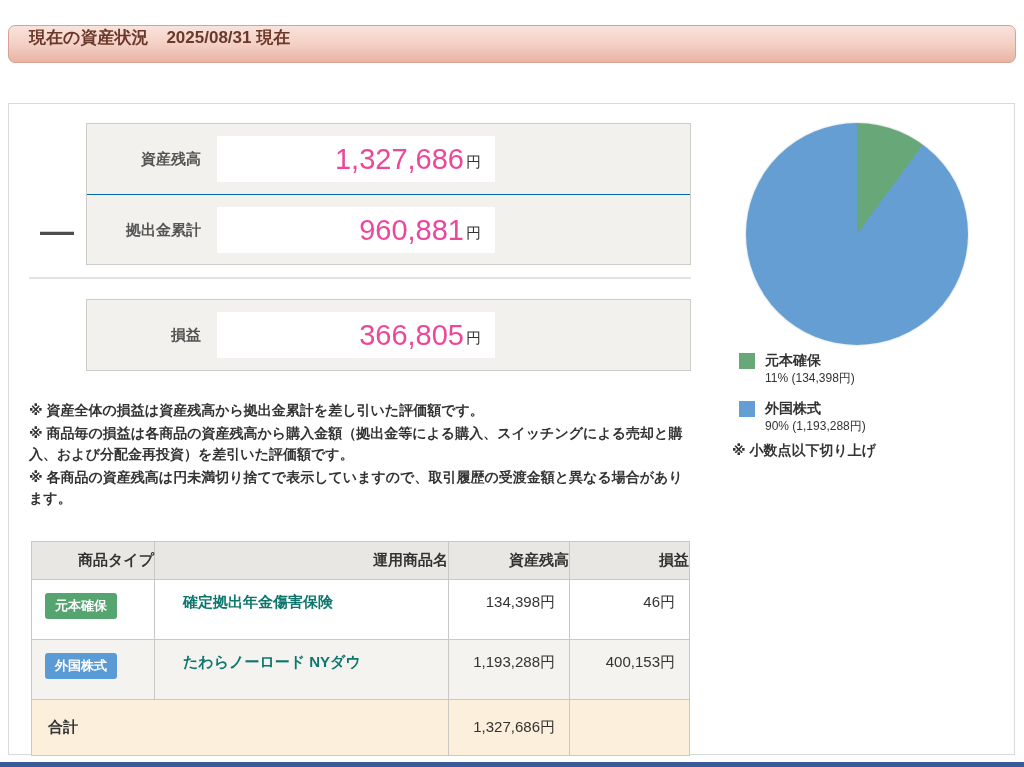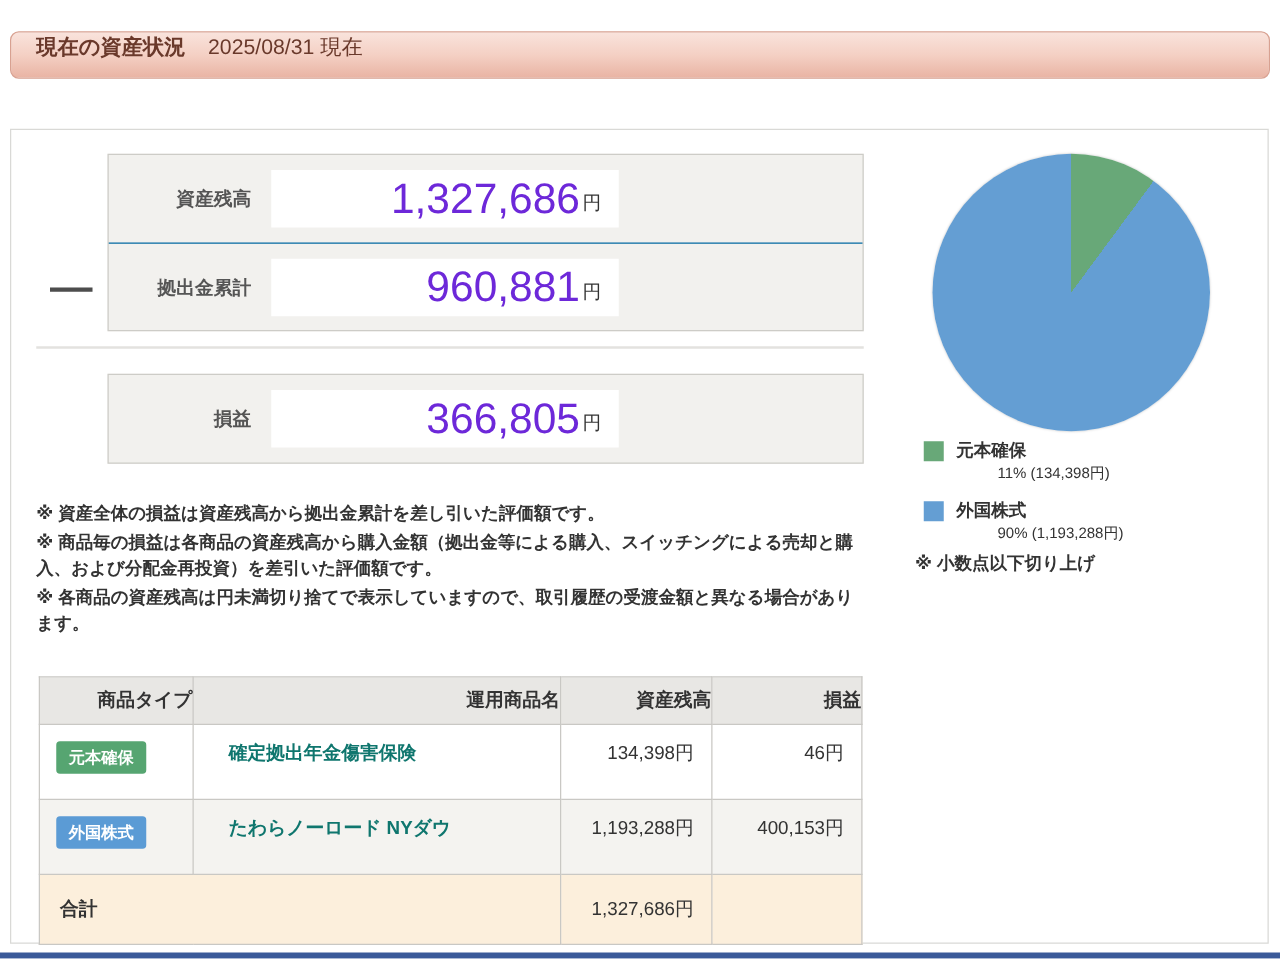--- a/index.html
+++ b/index.html
@@ -6,38 +6,38 @@
   html,body { background:#fff; }
   .page { position:relative; width:1024px; height:767px; background:#fff; overflow:hidden;
           font-family:"Liberation Sans","DejaVu Sans",sans-serif; color:#333; }
 
   
   .title-bar { position:absolute; left:8px; top:25px; width:1008px; height:38px;
     border-radius:7px; border:1px solid #d8a191;
     background:linear-gradient(180deg,#f9e3dc 0%,#f4d0c4 50%,#e9b4a4 100%);
     display:flex; padding-left:20px; }
   .title-bar .ttl { font-size:17px; font-weight:bold; color:#6a392b; }
-  .title-bar .dte { font-size:17px; font-weight:normal; color:#6a392b; margin-left:18px; }
+  .title-bar .dte { font-size:17px; font-weight:bold; color:#6a392b; margin-left:18px; }
 
   .intro { position:absolute; left:8px; top:64px; font-size:14px; font-weight:bold; color:#333; }
 
   
   .panel { position:absolute; left:8px; top:103px; width:1007px; height:652px;
     border:1px solid #d9d9d6; background:#fff; }
 
   .sum-box { position:absolute; left:77px; width:605px; background:#f2f1ee; border:1px solid #cdccc7; }
   #box-main { top:19px; height:142px; }
   #box-result { top:195px; height:72px; }
   .sum-row { height:70px; position:relative; }
   .sum-row.bordered { border-top:1px solid #0369a1; }
   .sum-label { position:absolute; left:0; top:26px; width:114px; text-align:right;
     font-size:15px; font-weight:bold; color:#555; }
   .sum-value { position:absolute; left:130px; top:12px; width:278px; height:46px; background:#fff;
     display:flex; align-items:center; justify-content:flex-end; padding-right:14px; }
-  .num { font-size:34px; color:#6d28d9; }
+  .num { font-size:29px; color:#ec4899; }
   .unit { font-size:15px; color:#333; margin-left:2px; padding-top:7px; }
 
   .minus-op { position:absolute; left:26px; top:104px; width:44px; text-align:center;
     font-size:34px; font-weight:bold; color:#4d4d4d; line-height:44px; }
 
   .sep-line { position:absolute; left:20px; top:173px; width:662px; height:2px; background:#e3e2df; }
 
   .notes { position:absolute; left:20px; top:296px; width:665px;
     font-size:14px; font-weight:600; color:#333; line-height:21px; }
   .notes p { margin-bottom:2px; }
@@ -57,21 +57,21 @@
   .data-table tr.total td { background:#fcefdc; vertical-align:middle; padding-top:0; height:56px; }
   .data-table td.total-label { font-weight:bold; padding-left:16px; font-size:15px; }
 
   
   .pie { position:absolute; left:737px; top:19px; width:222px; height:222px; border-radius:50%;
     box-shadow:0 0 2px rgba(0,0,0,.25); }
   .legend { position:absolute; left:730px; top:248px; }
   .legend-item { display:flex; gap:10px; margin-bottom:13px; }
   .swatch { width:16px; height:16px; margin-top:1px; flex:none; }
   .legend-label { font-size:14px; font-weight:bold; color:#333; line-height:16px; }
-  .legend-pct { font-size:12px; font-weight:normal; color:#333; margin-top:2px;margin-left:33px; }
+  .legend-pct { font-size:12px; font-weight:normal; color:#333; margin-top:2px; }
   .legend-note { position:absolute; left:723px; top:338px; font-size:14px; font-weight:600; color:#333; }
 
   .bottom-bar { position:absolute; left:0; top:762px; width:1024px; height:5px; background:#3a5a99; }
 </style>
 </head>
 <body>
 
 <div class="page">
 
   <div class="title-bar">

